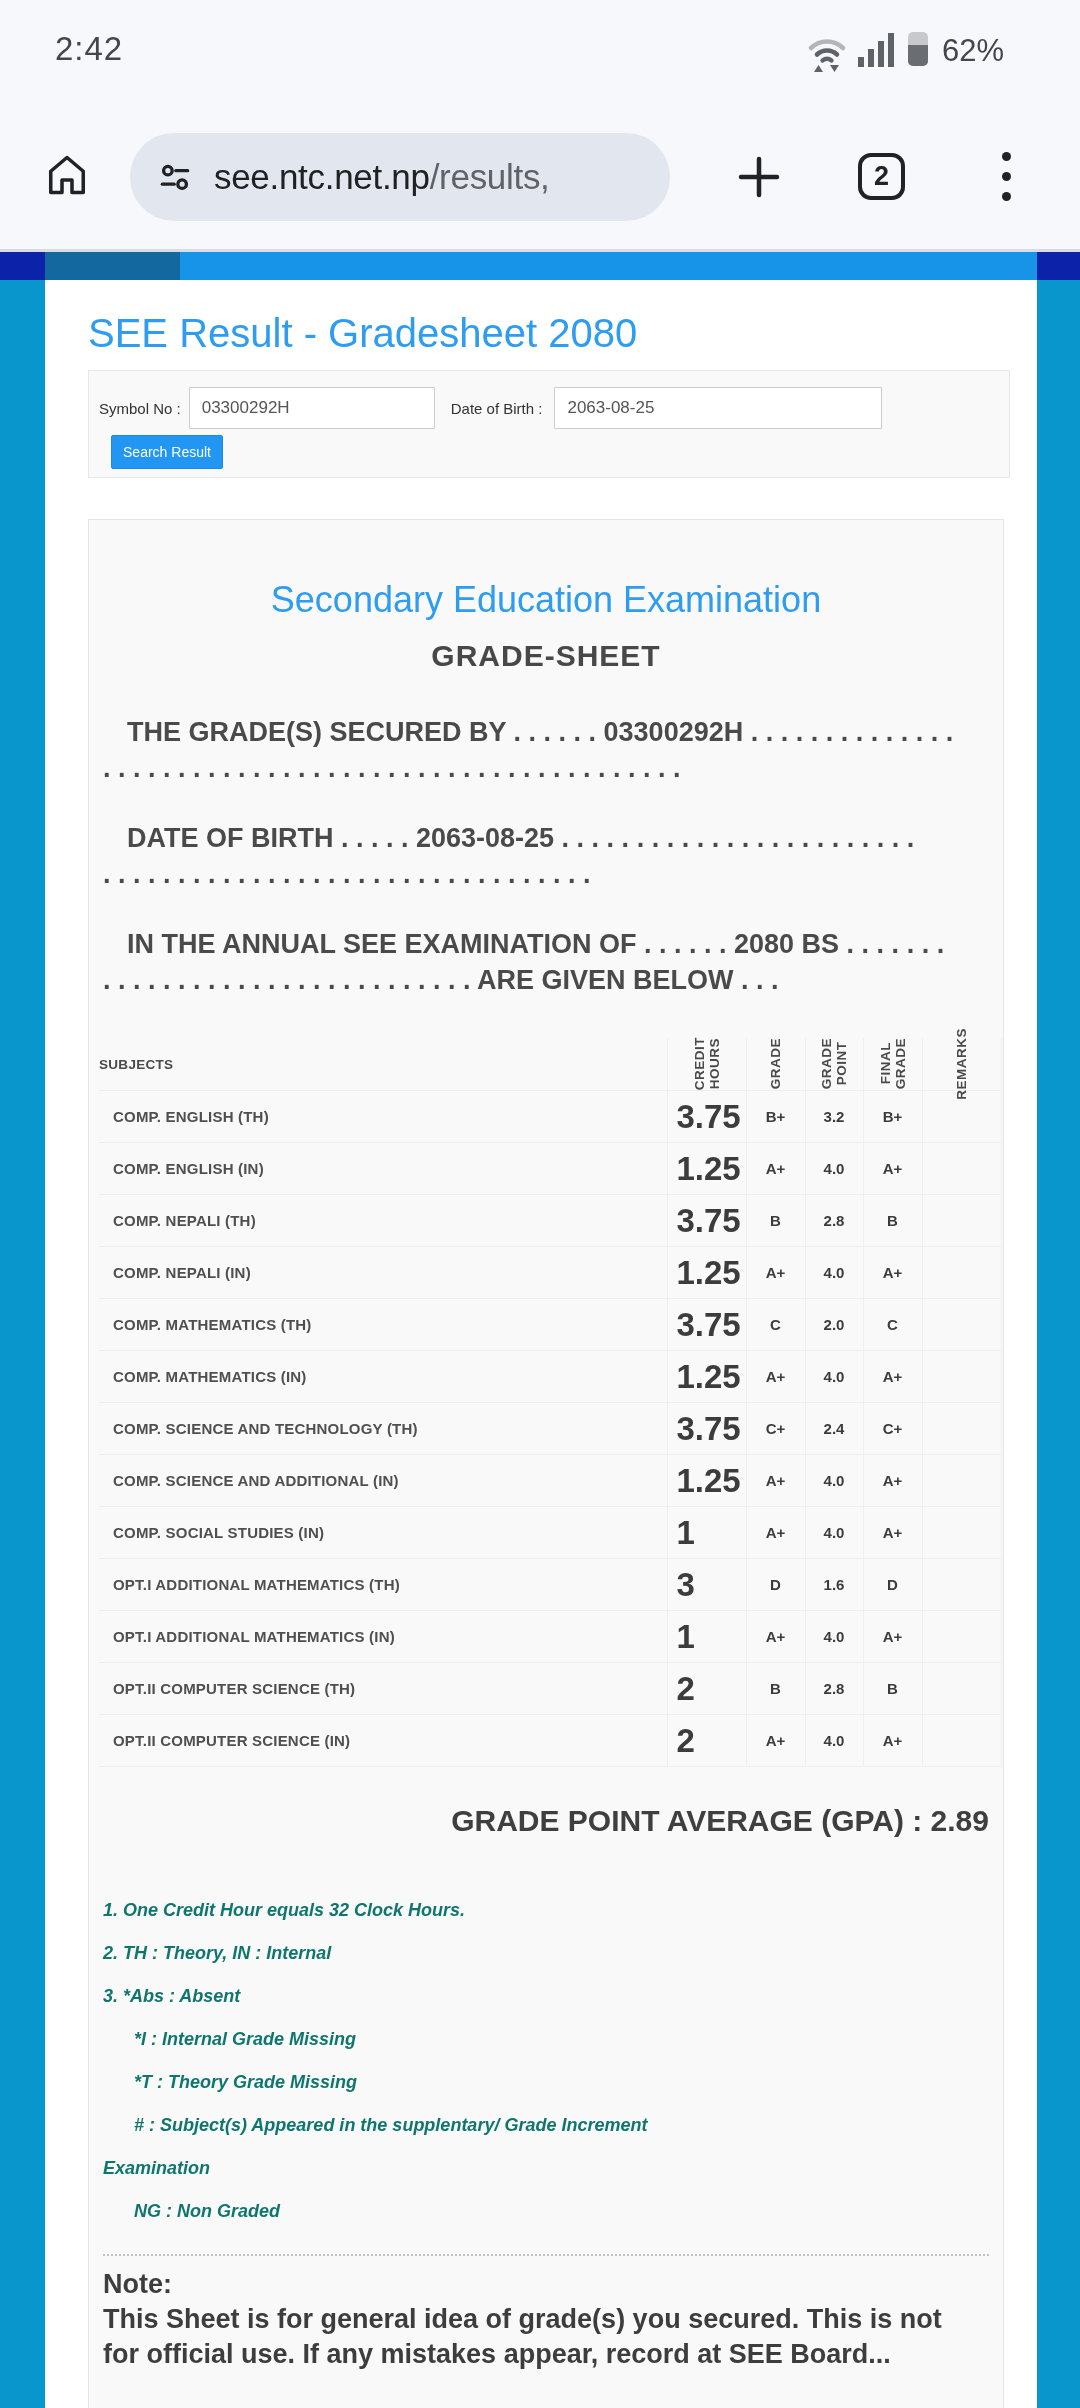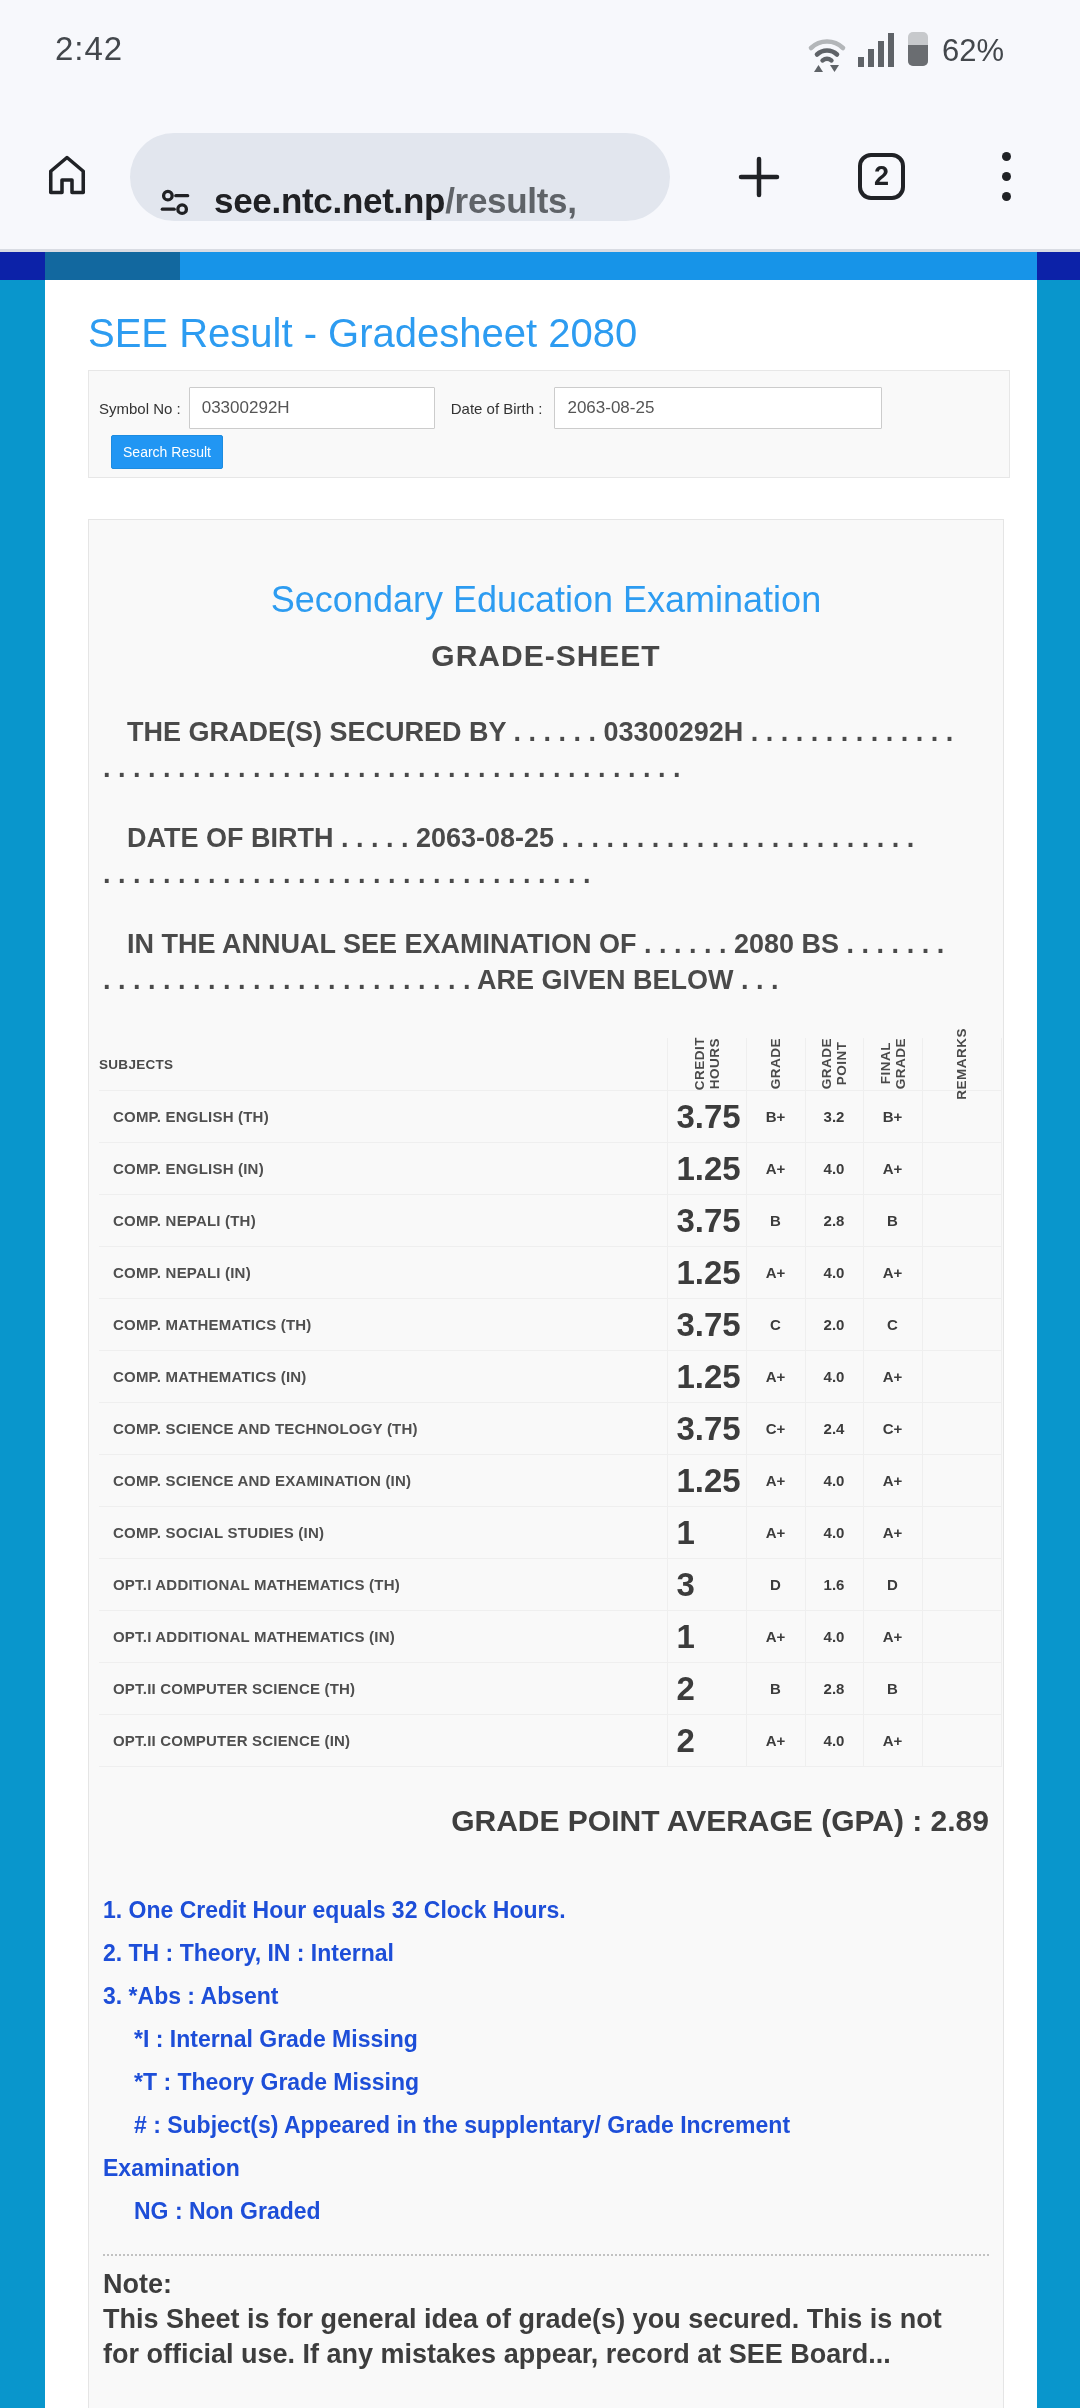--- a/index.html
+++ b/index.html
@@ -17,21 +17,21 @@
     background:var(--chrome-bg);border-bottom:3px solid #d9dce3;}
   .time{position:absolute;left:55px;top:30px;font-size:33px;color:#43474c;letter-spacing:1px;}
   .sicon{position:absolute;}
   .battery{position:absolute;left:908px;top:32px;width:20px;height:34px;border-radius:5px;
     background:#c7c9cc;overflow:hidden;}
   .battery .fill{position:absolute;bottom:0;left:0;width:100%;background:#6a6d71;}
   .pct{position:absolute;left:942px;top:33px;font-size:31px;color:#43474c;}
 
   .home{position:absolute;left:42px;top:150px;}
   .pill{position:absolute;left:130px;top:133px;width:540px;height:88px;border-radius:44px;
-    background:var(--pill-bg);display:flex;align-items:flex-end;padding-left:26px;overflow:hidden;font-weight:bold;}
+    background:var(--pill-bg);display:flex;align-items:center;padding-left:26px;overflow:hidden;}
   .tune{flex:0 0 auto;margin-right:20px;}
   .url{font-size:35px;white-space:nowrap;letter-spacing:-.3px;}
   .url .host{color:#202124;}
   .url .path{color:#5f6368;}
   .plus{position:absolute;left:732px;top:150px;}
   .tabbtn{position:absolute;left:858px;top:153px;width:47px;height:47px;border:4px solid #202226;
     border-radius:13px;display:flex;align-items:center;justify-content:center;}
   .tabbtn span{font-size:27px;font-weight:bold;color:#202226;}
   .kebab{position:absolute;left:998px;top:150px;width:18px;height:54px;}
   .kebab i{position:absolute;left:4px;width:9px;height:9px;border-radius:50%;background:#202226;}
@@ -91,21 +91,21 @@
     font-size:13.5px;font-weight:bold;letter-spacing:.5px;color:#4a4a4a;line-height:15px;}
   td.sub{text-align:left;padding-left:14px;font-weight:bold;font-size:15px;
     color:#4f4f4f;letter-spacing:.2px;}
   td.credit{font-weight:bold;font-size:33px;color:#3c3c3c;padding-left:9px;text-align:left;}
   td.grade,td.point,td.final{text-align:center;font-weight:bold;font-size:15px;color:#3c3c3c;}
 
   .gpa{margin-top:32px;padding-right:14px;text-align:right;font-weight:bold;
     font-size:30px;line-height:44px;color:#3f3f3f;}
 
   .notes{margin-top:46px;padding:0 14px;}
-  .note-line{font-weight:bold;font-size:23px;line-height:43px;color:#1d4ed8;}
+  .note-line{font-weight:bold;font-size:18px;line-height:43px;color:#0f766e;font-style:italic;}
   .note-line.indent{text-indent:31px;}
 
   .divider{margin:21px 14px 0 14px;border-top:2px dotted #c2c2c2;height:0;}
   .footnote{margin-top:11px;padding:0 14px;}
   .footnote div{font-weight:bold;font-size:27px;line-height:35px;color:#3d3d3d;}
 </style>
 </head>
 <body>
 
 <div class="screen">
@@ -295,21 +295,21 @@
             </tr>
             <tr>
               <td class="sub">COMP. SCIENCE AND TECHNOLOGY (TH)</td>
               <td class="credit">3.75</td>
               <td class="grade">C+</td>
               <td class="point">2.4</td>
               <td class="final">C+</td>
               <td class="remarks"></td>
             </tr>
             <tr>
-              <td class="sub">COMP. SCIENCE AND EXAMINATION (IN)</td>
+              <td class="sub">COMP. SCIENCE AND ADDITIONAL (IN)</td>
               <td class="credit">1.25</td>
               <td class="grade">A+</td>
               <td class="point">4.0</td>
               <td class="final">A+</td>
               <td class="remarks"></td>
             </tr>
             <tr>
               <td class="sub">COMP. SOCIAL STUDIES (IN)</td>
               <td class="credit">1</td>
               <td class="grade">A+</td>

